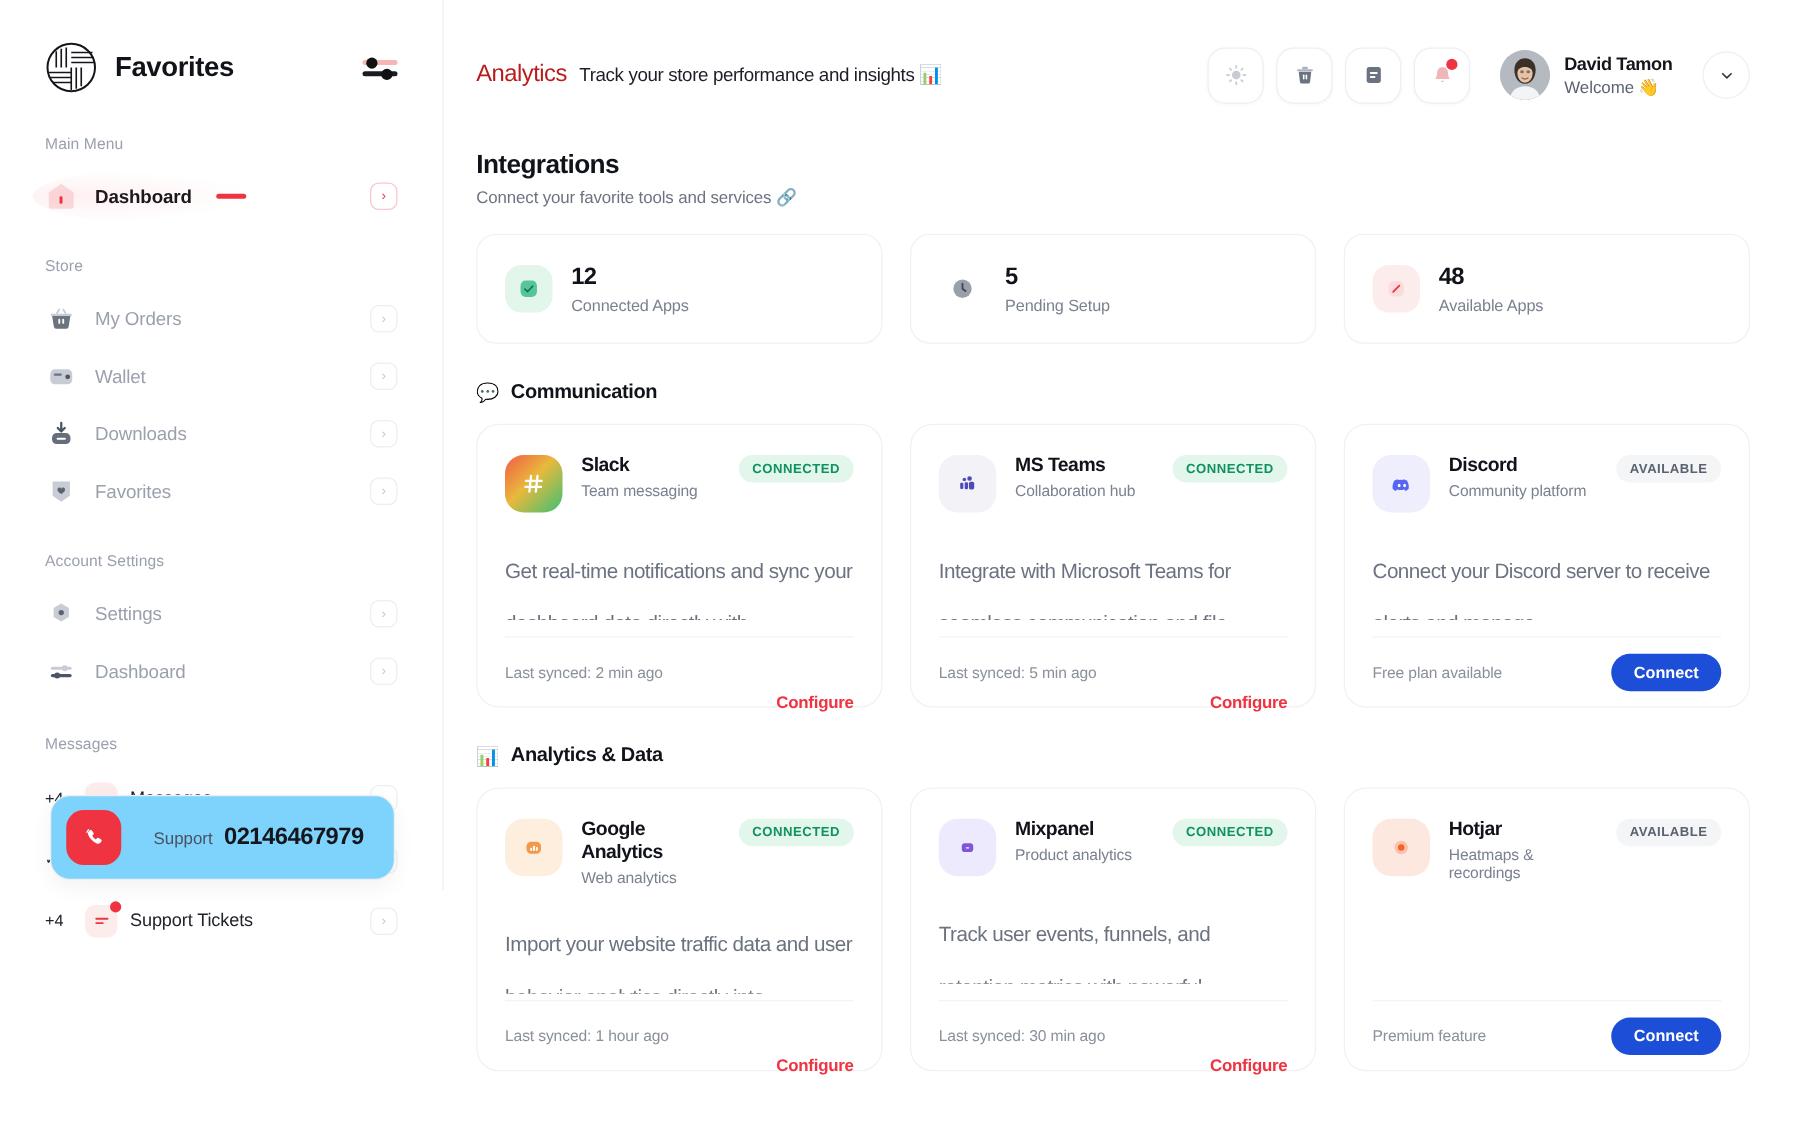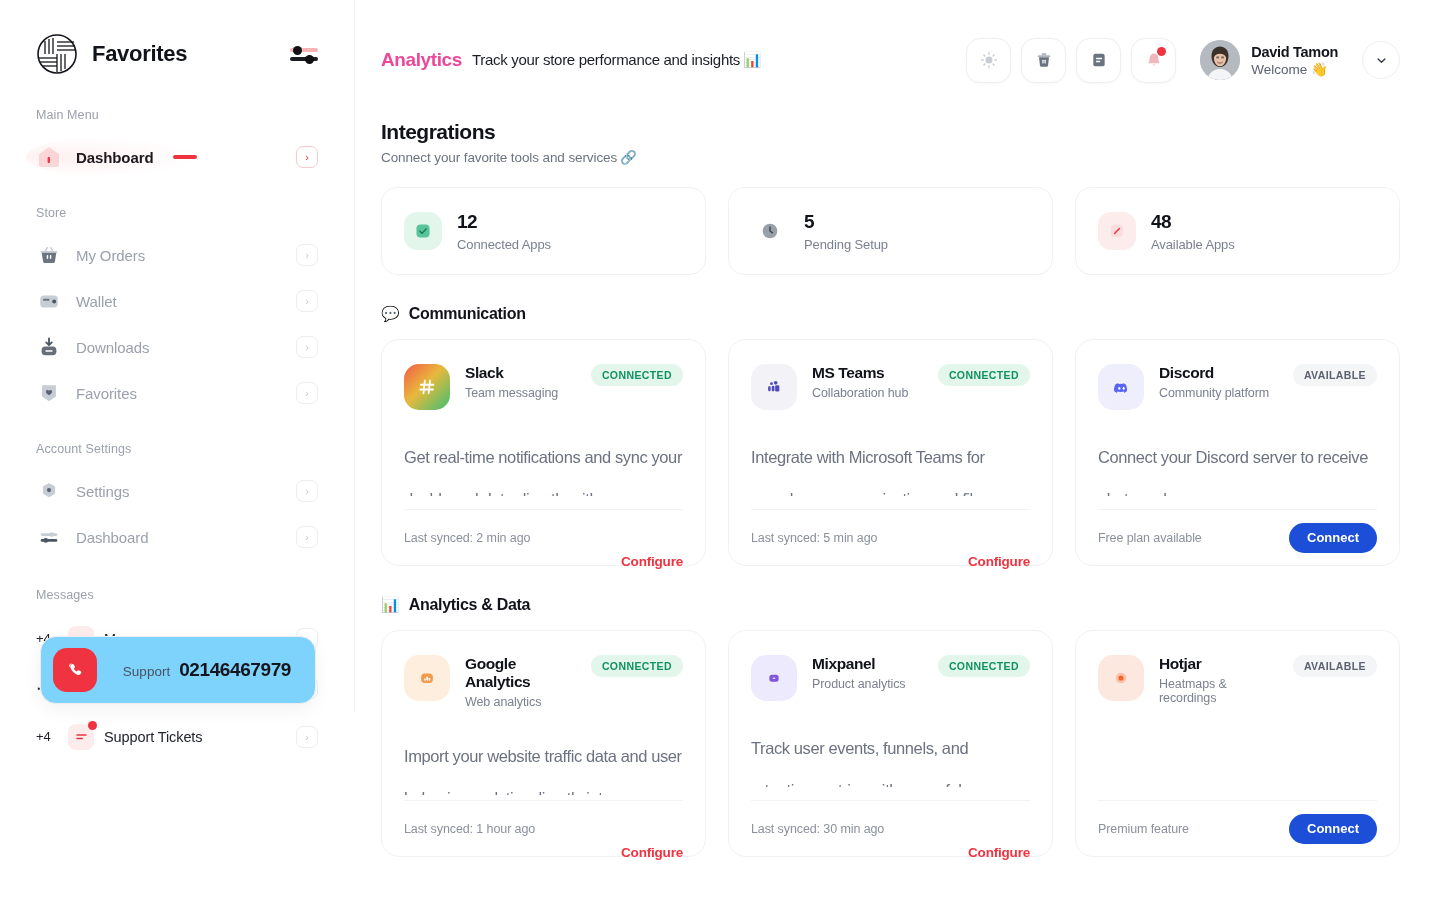--- a/index.html
+++ b/index.html
@@ -94,21 +94,21 @@
   .support-text { margin-left: auto; display: flex; align-items: baseline; gap: 9px; padding-right: 12px; }
   .support-word { font-size: 13.5px; color: #4a5260; }
   .support-num { font-size: 19px; font-weight: 700; color: #14161c; letter-spacing: -0.4px; }
 
   
   .main { flex: 1; height: 900px; overflow: hidden; position: relative; background: #fff; }
   .topbar {
     height: 120px; display: flex; align-items: center;
     padding: 0 40px 0 26px;
   }
-  .page-title { font-size: 19px; font-weight: 700; color: #ec4899; letter-spacing: -0.4px; }
+  .page-title { font-size: 19px; font-weight: 400; color: #b91c1c; letter-spacing: -0.4px; }
   .page-sub { font-size: 15px; color: #1b1e26; letter-spacing: -0.3px; margin-left: 10px; }
   .top-actions { margin-left: auto; display: flex; align-items: center; gap: 10px; }
   .icon-btn {
     width: 45px; height: 45px; border-radius: 14px; background: #fff;
     border: 1px solid #edeff2; display: flex; align-items: center; justify-content: center;
     cursor: pointer; position: relative; box-shadow: 0 1px 3px rgba(20,22,28,0.03);
   }
   .user-block { display: flex; align-items: center; gap: 11px; margin-left: 14px; }
   .avatar {
     width: 40px; height: 40px; border-radius: 50%; overflow: hidden; flex: 0 0 40px;

